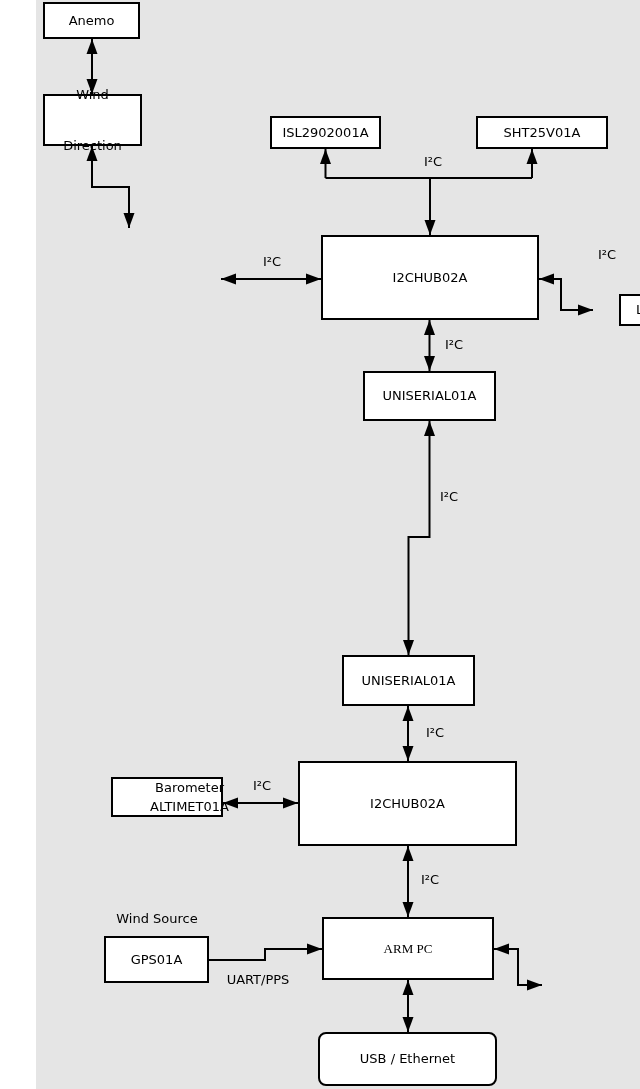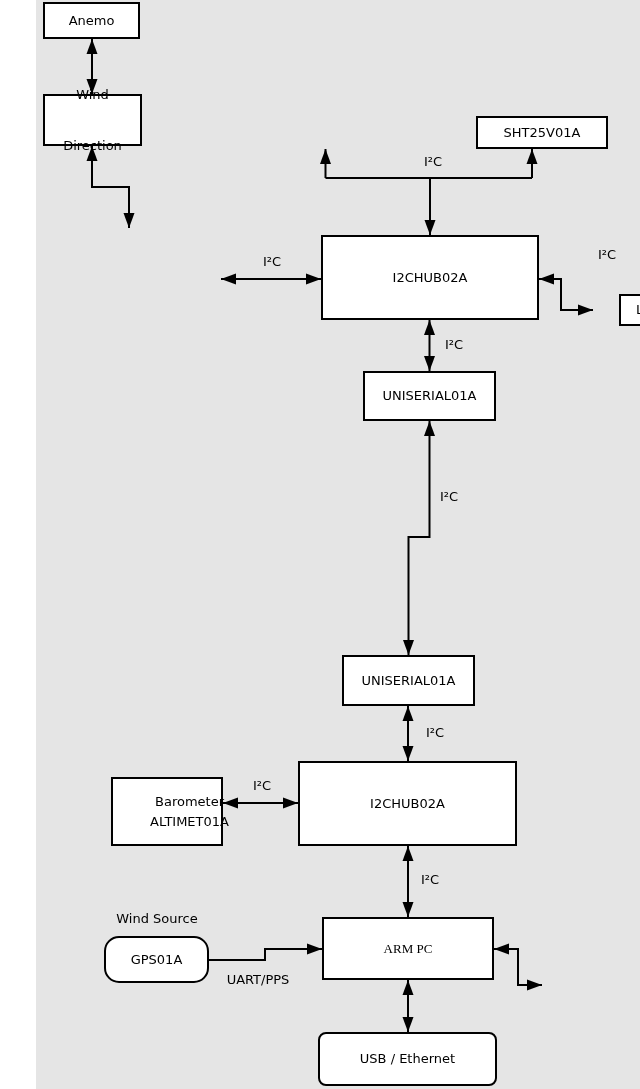--- a/index.html
+++ b/index.html
@@ -131,20 +131,23 @@
   <div class="box" style="left:7px; top:2px; width:97px; height:37px;">
     <span>Anemo</span>
   </div>
 
   <div class="box" style="left:7px; top:94px; width:99px; height:52px;gap:32px;">
     <span>Wind</span>
     <span>Direction</span>
   </div>
 
 
+  <div class="box" style="left:234px; top:116px; width:111px; height:33px;">
+    <span>ISL2902001A</span>
+  </div>
 
   <div class="box" style="left:440px; top:116px; width:132px; height:33px;justify-content:center;">
     <span>SHT25V01A</span>
   </div>
 
   <div class="box" style="left:285px; top:235px; width:218px; height:85px;">
     <span>I2CHUB02A</span>
   </div>
 
   <div class="box" style="left:583px; top:294px; width:81px; height:32px;">
@@ -156,30 +159,30 @@
   </div>
 
   <div class="box" style="left:306px; top:655px; width:133px; height:51px;">
     <span>UNISERIAL01A</span>
   </div>
 
   <div class="box" style="left:262px; top:761px; width:219px; height:85px;">
     <span>I2CHUB02A</span>
   </div>
 
-  <div class="box" style="left:75px; top:777px; width:112px; height:69px;padding-left:45px;">
+  <div class="box" style="left:75px; top:777px; width:112px; height:40px;padding-left:45px;">
     <span>Barometer</span>
     <span>ALTIMET01A</span>
   </div>
 
   <div class="box" style="left:286px; top:917px; width:172px; height:63px;font-family:Liberation Serif, serif;">
     <span>ARM PC</span>
   </div>
 
-  <div class="box" style="left:68px; top:936px; width:105px; height:47px;border-radius:15px;">
+  <div class="box" style="left:68px; top:936px; width:105px; height:47px;">
     <span>GPS01A</span>
   </div>
 
 
   <div class="box" style="left:282px; top:1032px; width:179px; height:54px;border-radius:8px;">
     <span>USB / Ethernet</span>
   </div>
 
   <div class="edge-label" style="left:397px; top:161px;">I²C</div>
   <div class="edge-label" style="left:236px; top:261px;">I²C</div>

